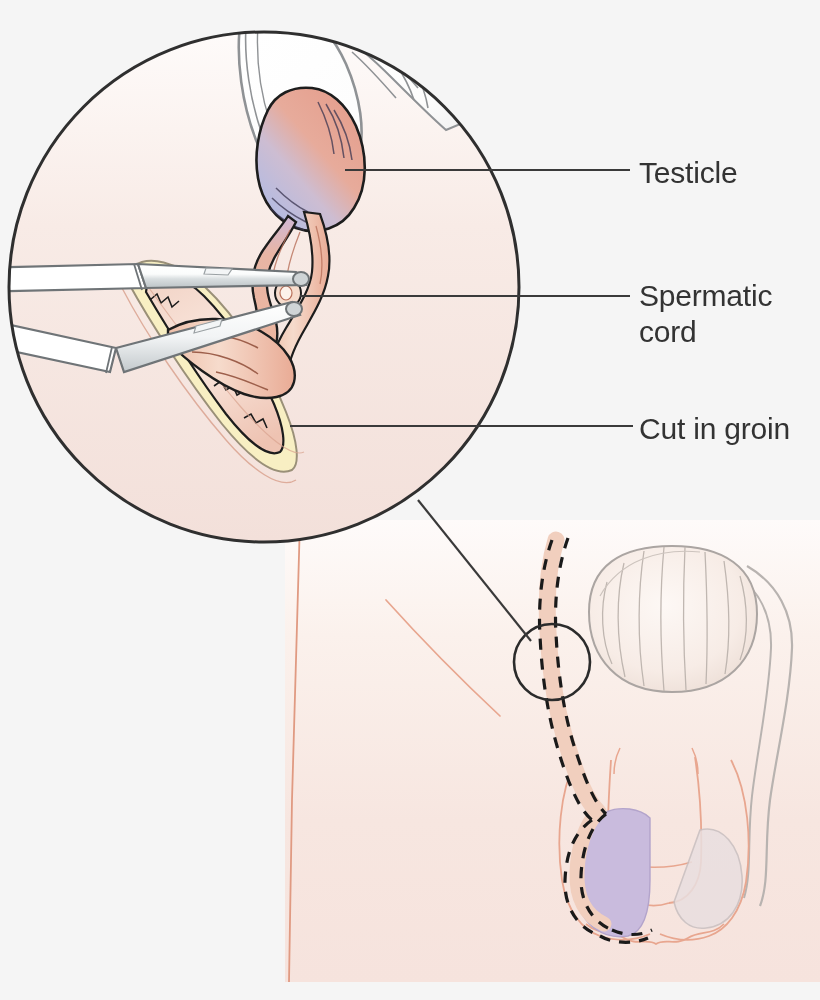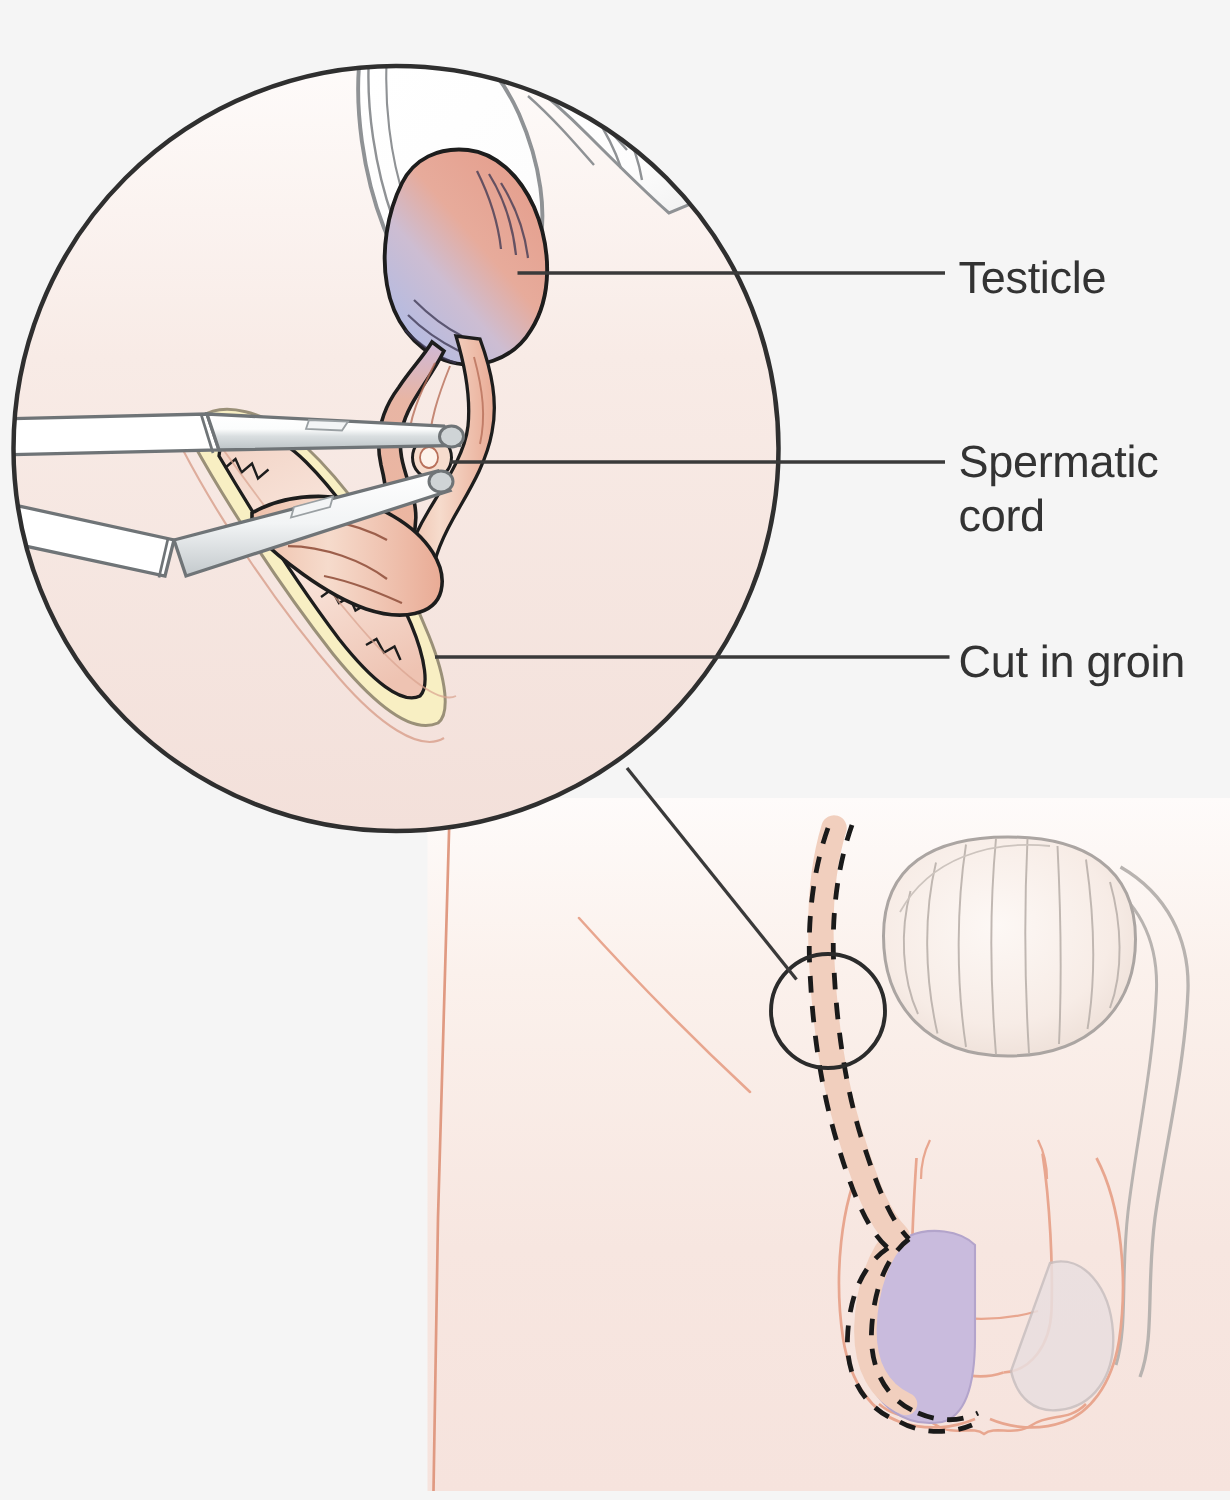--- a/index.html
+++ b/index.html
@@ -9,21 +9,21 @@
   }
   body {
     width: 820px;
     height: 1000px;
     position: relative;
     overflow: hidden;
     font-family: "Liberation Sans", sans-serif;
   }
   #figure-root {
     position: absolute;
-    left: 0; top: 12px;
+    left: 0; top: 0;
     width: 820px;
     height: 792px;
   }
   #figure-root svg {
     display: block;
   }
   .label-text {
     fill: #333333;
     font-family: "Liberation Sans", sans-serif;
     font-size: 30px;

